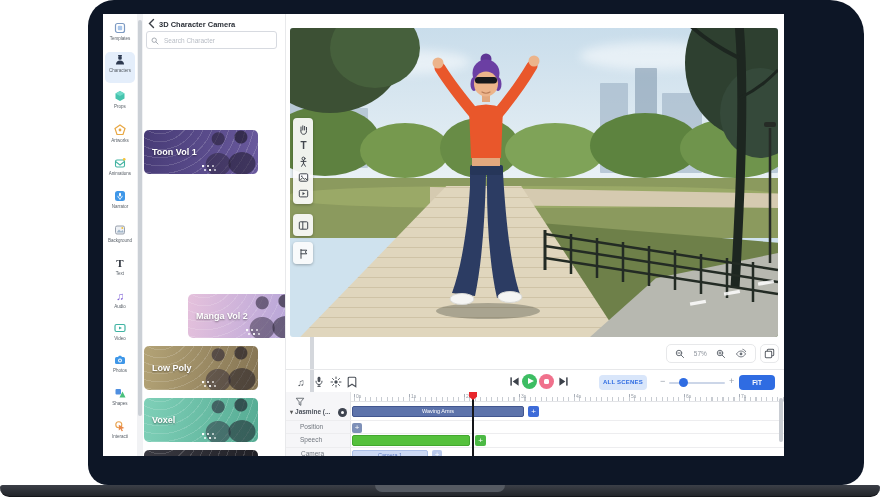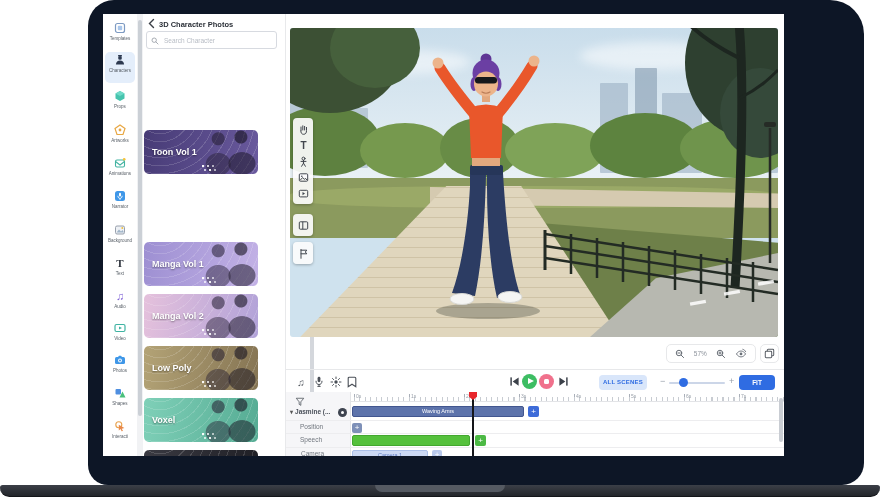--- a/index.html
+++ b/index.html
@@ -49,21 +49,21 @@
          radial-gradient(circle at 72% 16%,rgba(22,18,32,.6) 0 6px,transparent 7px),
          radial-gradient(ellipse at 74% 76%,rgba(22,18,32,.5) 0 13px,transparent 14px);}
   .sparkles{position:absolute;left:58px;bottom:7px;width:2px;height:2px;background:rgba(255,255,255,.95);
         box-shadow:5px 0 0 rgba(255,255,255,.75),10px 0 0 rgba(255,255,255,.6),
                    2px 4px 0 rgba(255,255,255,.7),7px 4px 0 rgba(255,255,255,.9),12px 4px 0 rgba(255,255,255,.6);}
   .c0{background:linear-gradient(100deg,#cdb49a,#8d7c6c);}
   .c1{background:linear-gradient(100deg,#d9a6c6,#8678bc);}
   .c2{background:linear-gradient(100deg,#473b76,#6a5a9e);}
   .c3{background:linear-gradient(100deg,#e77cb8,#8f7fd9);}
   .c4{background:linear-gradient(100deg,#9d8fd2,#c3b2e6);}
-  .c5{background:linear-gradient(100deg,#e5c1dc,#b1a2d8);}
+  .c5{background:linear-gradient(100deg,#e5c1dc,#b1a2d8);margin-left:44px;}
   .c6{background:linear-gradient(100deg,#b3a376,#857453);}
   .c7{background:linear-gradient(100deg,#7fd0b8,#55ab93);}
   .c8{background:linear-gradient(100deg,#3a3a42,#1e1e24);}
   .p-scroll{position:absolute;left:167px;top:61px;width:4px;height:362px;background:#d4d7dc;border-radius:2px;}
   .vdiv{position:absolute;left:182px;top:0;width:1px;height:442px;background:#e8e9eb;}
 
   
   .canvas{position:absolute;left:187px;top:14px;width:488px;height:309px;border-radius:3px;
           overflow:hidden;background:#cfe2ee;}
   .sky{position:absolute;left:0;top:0;width:488px;height:175px;background:linear-gradient(#c9ddeb,#eef4f7);}
@@ -248,40 +248,34 @@
       </div>
     </nav>
     <div class="ib-scroll"></div>
     <div class="ib-thumb"></div>
 
     <aside class="panel">
       <div class="p-head">
         <span><svg width="9" height="11" viewBox="0 0 9 11">
               <path d="M6.5,1.5 L2.5,5.5 L6.5,9.5" fill="none" stroke="#3a3f46" stroke-width="1.4" stroke-linecap="round"></path>
             </svg></span>
-        <span class="p-title">3D Character Photos</span>
+        <span class="p-title">3D Character Camera</span>
       </div>
       <div class="search">
         <span><svg width="8" height="8" viewBox="0 0 12 12">
               <circle cx="4.8" cy="4.8" r="3.3" fill="none" stroke="#9aa0a8" stroke-width="1.3"></circle>
               <line x1="7.3" y1="7.3" x2="10.5" y2="10.5" stroke="#9aa0a8" stroke-width="1.3" stroke-linecap="round"></line>
             </svg></span>
         <input placeholder="Search Character" style="">
       </div>
       <div class="cards">
         <div class="card c2" style="top:77px">
             <div class="arcs"></div>
             <div class="figs"></div>
             <span class="clabel">Toon Vol 1</span>
-            <span class="sparkles"></span>
-          </div>
-        <div class="card c4" style="top:189px">
-            <div class="arcs"></div>
-            <div class="figs"></div>
-            <span class="clabel">Manga Vol 1</span>
             <span class="sparkles"></span>
           </div>
         <div class="card c5" style="top:241px">
             <div class="arcs"></div>
             <div class="figs"></div>
             <span class="clabel">Manga Vol 2</span>
             <span class="sparkles"></span>
           </div>
         <div class="card c7" style="top:345px">
             <div class="arcs"></div>

